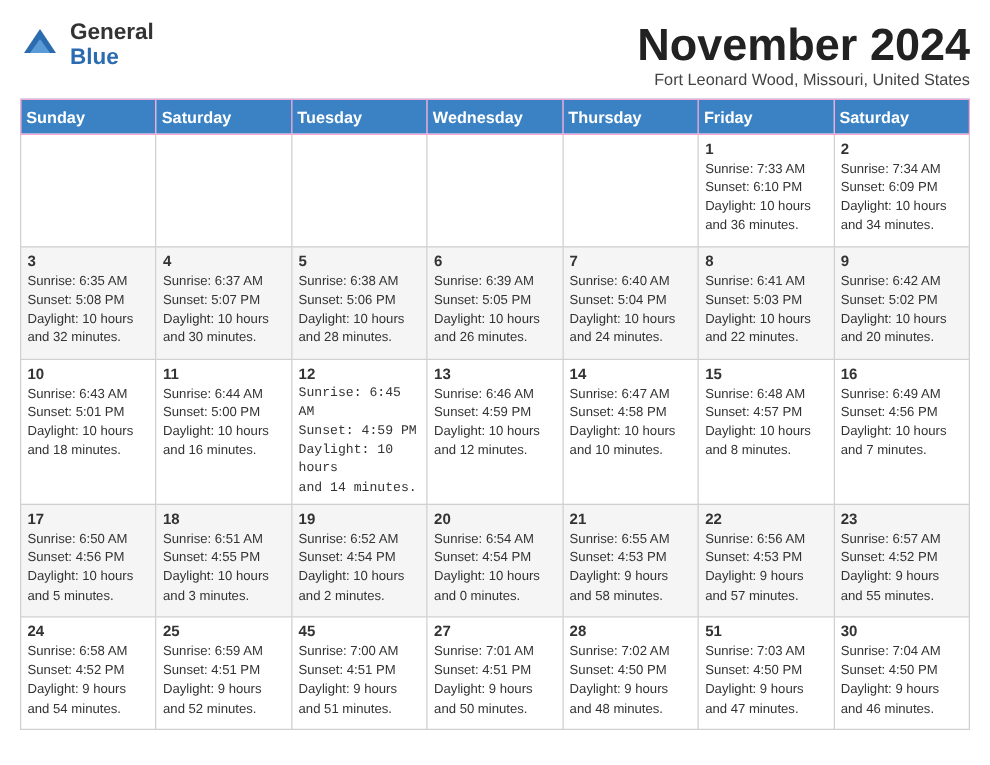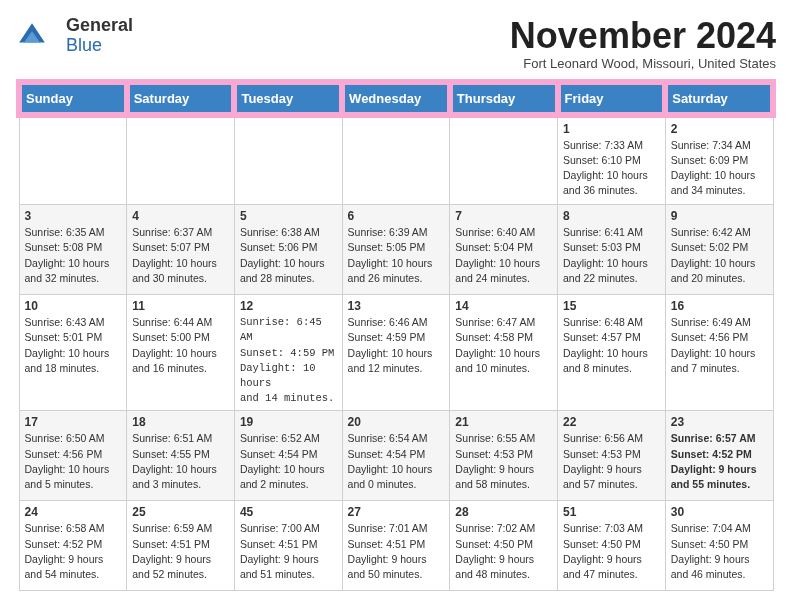--- a/index.html
+++ b/index.html
@@ -12,35 +12,35 @@
     }
     .header-area {
       display: flex;
       align-items: flex-start;
       justify-content: space-between;
       margin-bottom: 8px;
     }
     .logo-area {
       display: flex;
       align-items: center;
-      gap: 18px;
+      gap: 8px;
     }
     .logo-text {
       display: flex;
       flex-direction: column;
       line-height: 1.1;
     }
     .logo-general {
       font-size: 18px;
       font-weight: bold;
       color: #333;
     }
     .logo-blue {
       font-size: 18px;
-      font-weight: normal;
+      font-weight: bold;
       color: #2b6cb0;
     }
     .logo-icon {
       width: 32px;
       height: 32px;
     }
     .title-area {
       text-align: right;
     }
     .month-title {
@@ -58,21 +58,21 @@
       border-collapse: collapse;
       table-layout: fixed;
     }
     .calendar-table th {
       background-color: #3b82c4;
       color: #fff;
       font-size: 13px;
       font-weight: bold;
       padding: 6px 4px;
       text-align: left;
-      border: 6px solid #f9a8d4;
+      border: 1px solid #f9a8d4;
     }
     .calendar-table td {
       vertical-align: top;
       border: 1px solid #d0d0d0;
       padding: 4px 5px;
       font-size: 10.5px;
       color: #333;
       height: 90px;
       background: #fff;
     }
@@ -287,21 +287,21 @@
         </td>
         <td>
           <span class="day-number">22</span>
           <div class="day-info" style="white-space: pre-line;">Sunrise: 6:56 AM
 Sunset: 4:53 PM
 Daylight: 9 hours
 and 57 minutes.</div>
         </td>
         <td>
           <span class="day-number">23</span>
-          <div class="day-info" style="white-space: pre-line; font-weight: bold;">Sunrise: 6:57 AM
+          <div class="day-info" style="white-space: pre-line;">Sunrise: 6:57 AM
 Sunset: 4:52 PM
 Daylight: 9 hours
 and 55 minutes.</div>
         </td>
       </tr>
       <tr>
         <td>
           <span class="day-number">24</span>
           <div class="day-info" style="white-space: pre-line;">Sunrise: 6:58 AM
 Sunset: 4:52 PM

